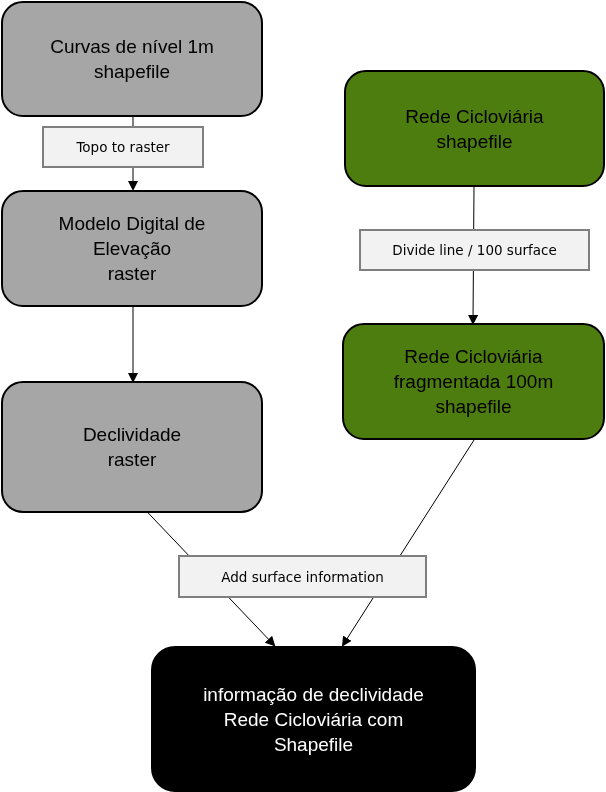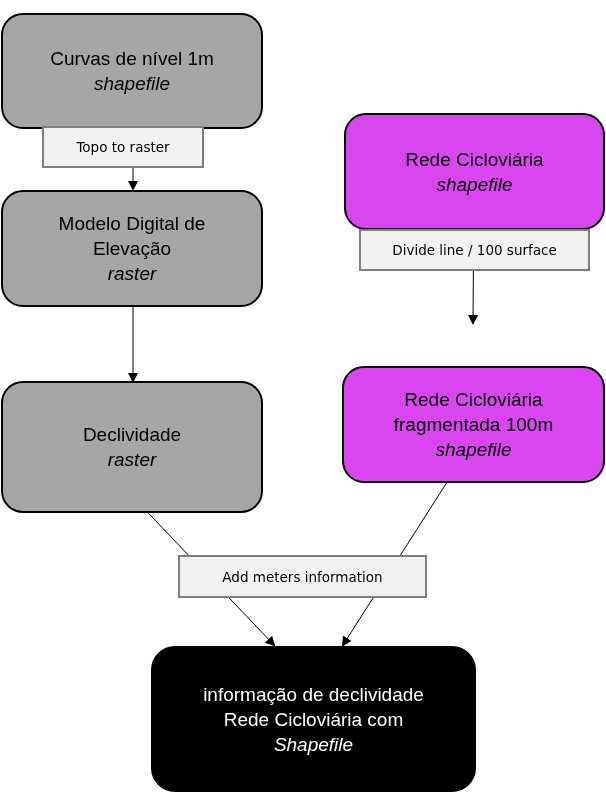--- a/index.html
+++ b/index.html
@@ -1,42 +1,42 @@
 <!DOCTYPE html>
 <html><head>
 <meta charset="utf-8">
 <style>
   html, body { margin: 0; padding: 0; background: #ffffff; }
   #canvas { position: relative; width: 606px; height: 792px; overflow: hidden; background: #ffffff; font-family: "Liberation Sans", sans-serif; }
   svg.links { position: absolute; left: 0; top: 0; width: 606px; height: 792px; }
   .node { position: absolute; box-sizing: border-box; border: 2px solid #000; border-radius: 22px; display: flex; flex-direction: column; justify-content: center; align-items: center; text-align: center; font-size: 19px; line-height: 25px; color: #000; }
-  .node .sub { font-style: italic; }
+  .node .sub { }
   .dark-gray { background: #a6a6a6; }
-  .light-gray { background: #d946ef; margin-top: 43px; }
+  .light-gray { background: #4d7c0f; }
   .black { background: #000; color: #fff; }
   .proc { position: absolute; box-sizing: border-box; background: #f2f2f2; border: 2px solid #7f7f7f; display: flex; align-items: center; justify-content: center; font-family: "DejaVu Sans", sans-serif; font-size: 13.5px; color: #000; }
 </style>
 </head>
 <body>
 
 <div id="canvas">
   <svg class="links" viewBox="0 0 606 792">
     <defs>
       <marker id="arr" markerWidth="10" markerHeight="10" refX="8" refY="5" orient="auto" markerUnits="userSpaceOnUse">
         <path d="M0,0 L10,5 L0,10 z" fill="#000"></path>
       </marker>
     </defs>
     <line x1="133" y1="116" x2="133" y2="189" stroke="#000" stroke-width="1" marker-end="url(#arr)"></line>
     <line x1="133" y1="307" x2="133" y2="381" stroke="#000" stroke-width="1" marker-end="url(#arr)"></line>
     <line x1="474" y1="186" x2="473" y2="323" stroke="#000" stroke-width="1" marker-end="url(#arr)"></line>
     <line x1="133" y1="497" x2="274" y2="645" stroke="#000" stroke-width="1" marker-end="url(#arr)"></line>
     <line x1="474" y1="440" x2="343" y2="645" stroke="#000" stroke-width="1" marker-end="url(#arr)"></line>
   </svg>
 
-  <div class="node dark-gray" style="left:1px;top:1px;width:262px;height:116px;margin-top:12px;">
+  <div class="node dark-gray" style="left:1px;top:1px;width:262px;height:116px;">
     <span>Curvas de nível 1m</span>
     <span class="sub">shapefile</span>
   </div>
 
   <div class="proc" style="left:42px;top:126px;width:162px;height:42px;">
     <span>Topo to raster</span>
   </div>
 
   <div class="node dark-gray" style="left:1px;top:190px;width:262px;height:117px;">
     <span>Modelo Digital de</span>
@@ -59,21 +59,21 @@
     <span>Divide line / 100 surface</span>
   </div>
 
   <div class="node light-gray" style="left:342px;top:323px;width:263px;height:117px;">
     <span>Rede Cicloviária</span>
     <span>fragmentada 100m</span>
     <span class="sub">shapefile</span>
   </div>
 
   <div class="proc" style="left:178px;top:555px;width:249px;height:43px;">
-    <span>Add meters information</span>
+    <span>Add surface information</span>
   </div>
 
   <div class="node black" style="left:151px;top:646px;width:325px;height:146px;border-radius:24px;">
     <span>informação de declividade</span>
     <span>Rede Cicloviária com</span>
     <span class="sub">Shapefile</span>
   </div>
 </div>
 
 </body></html>

